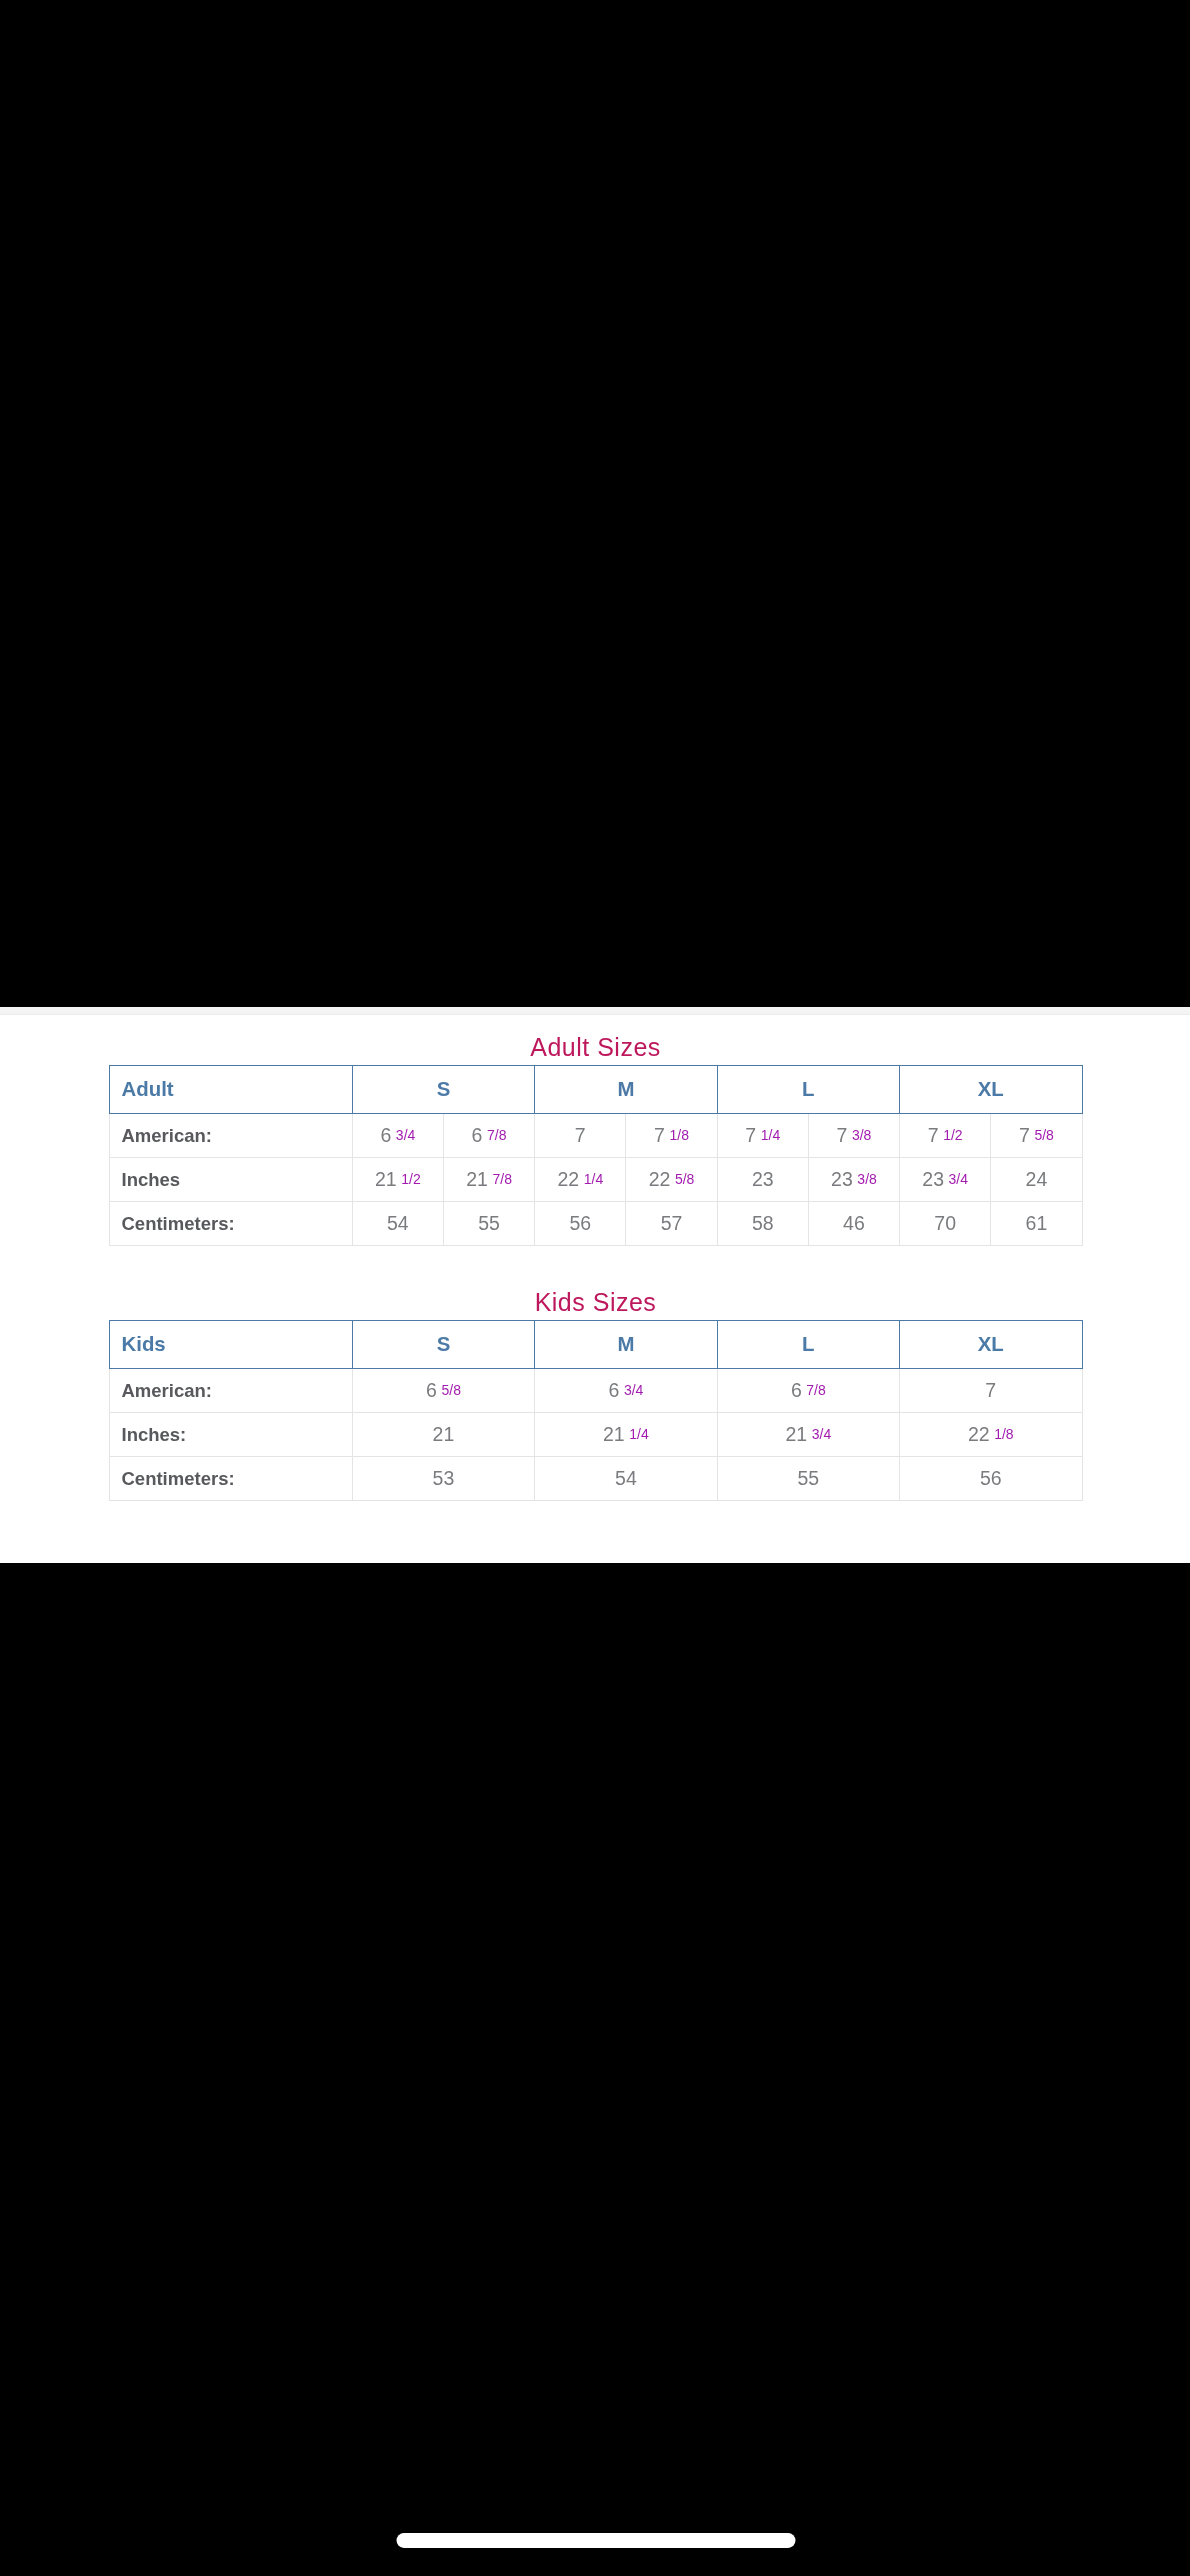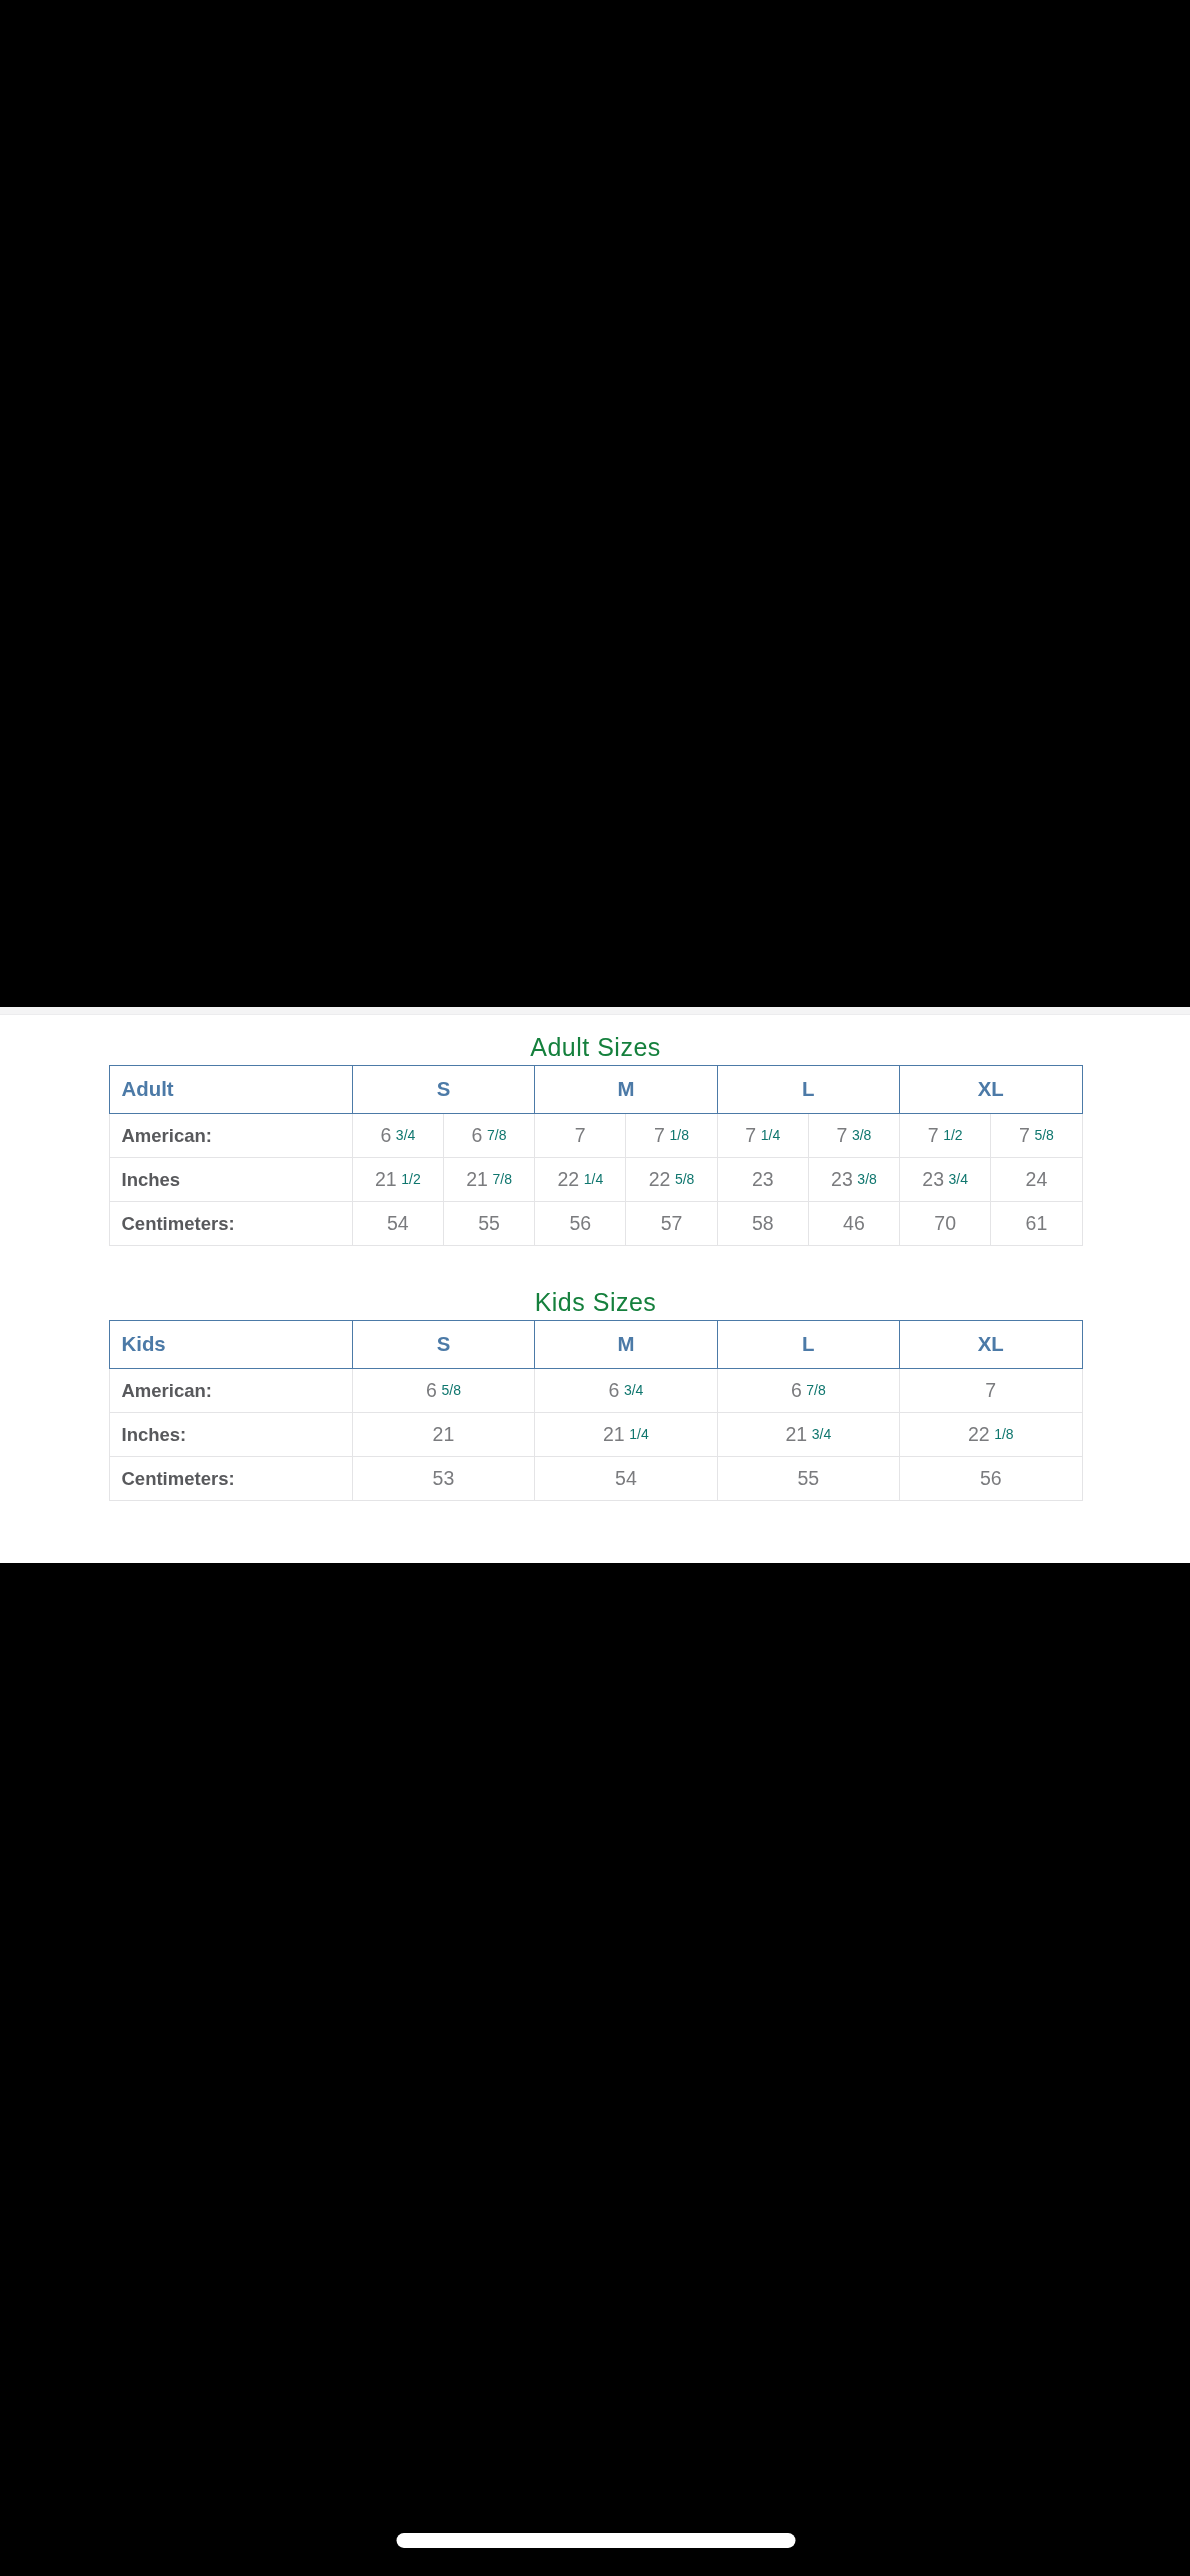--- a/index.html
+++ b/index.html
@@ -24,21 +24,21 @@
     height: 8.3px;
     background: #f4f4f5;
     border-bottom: 0.9px solid #ececee;
   }
   .section-title {
     margin-top: 16px;
     text-align: center;
     font-size: 25px;
     font-weight: 400;
     line-height: 32px;
-    color: #15803d;
+    color: #be185d;
     letter-spacing: 0.5px;
   }
   .section-title.kids { margin-top: 40px; }
   table.size-table {
     width: 974px;
     margin: 2px auto 0 auto;
     border-collapse: collapse;
     table-layout: fixed;
     border-radius: 30px;
   }
@@ -68,21 +68,21 @@
     font-size: 18.5px;
     font-weight: 700;
     color: #58595c;
   }
   table.size-table tbody td.val .num {
     font-size: 19.5px;
     color: #7a7b7e;
   }
   table.size-table tbody td.val .frac {
     font-size: 14px;
-    color: #0f766e;
+    color: #a21caf;
     margin-left: 4.6px;
     vertical-align: 1.9px;
   }
   .home-indicator {
     position: absolute;
     left: 50%;
     bottom: 28px;
     transform: translateX(-50%);
     width: 399px;
     height: 15px;

